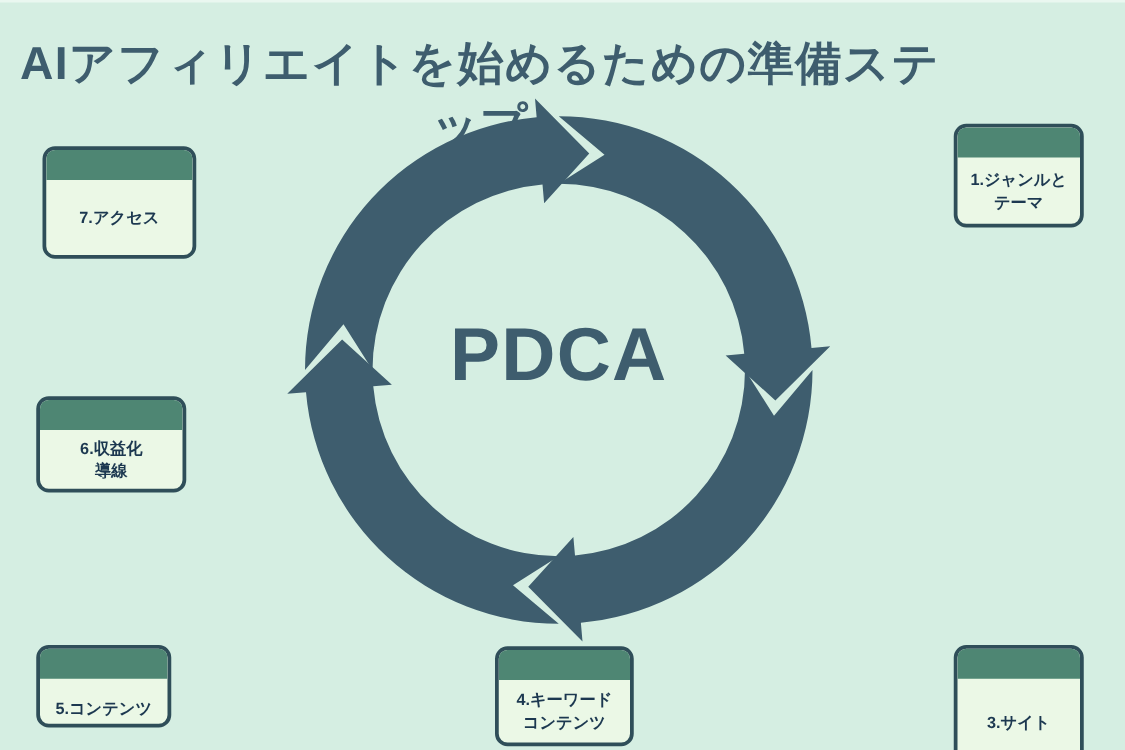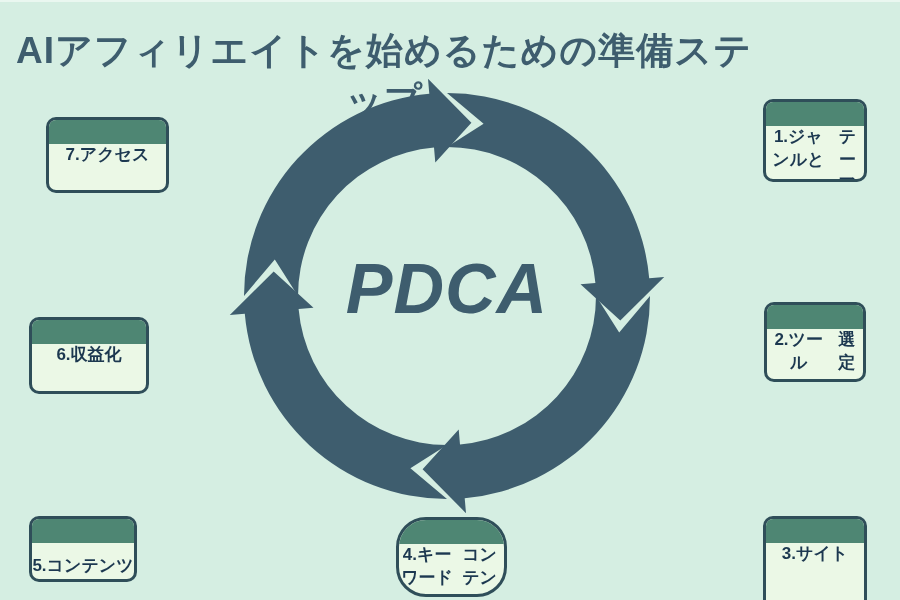--- a/index.html
+++ b/index.html
@@ -24,51 +24,50 @@
     font-size:37px;font-weight:700;letter-spacing:1px;
     color:var(--ink);
   }
   .cycle{
     position:absolute;left:222px;top:69px;width:450px;height:450px;
     color:var(--ink);
   }
   .pdca-label{
     position:absolute;left:222px;top:252px;width:450px;
     text-align:center;
-    font-size:70px;font-weight:700;line-height:1;letter-spacing:1px;
+    font-size:60px;font-weight:700;line-height:1;letter-spacing:1px;
     color:var(--ink);
-    font-style:italic;
   }
   .step{
     position:absolute;
     border:3px solid var(--box-border);
     border-radius:10px;
     background:var(--box-body);
     overflow:hidden;
     display:flex;flex-direction:column;
   }
   .step-header{
     height:24px;flex:0 0 24px;
     background:var(--box-header);
   }
   .step-body{
     flex:1;
-    display:flex;flex-direction:row;justify-content:center;
+    display:flex;flex-direction:column;justify-content:center;
     text-align:center;
-    font-size:17px;font-weight:700;line-height:1.35;
+    font-size:13px;font-weight:700;line-height:1.35;
     color:var(--box-text);
   }
   
   .pos-1{left:763px;top:97px; width:104px;height:83px;}
   .pos-2{left:764px;top:300px;width:102px;height:80px;}
   .pos-3{left:763px;top:514px;width:104px;height:100px;}
-  .pos-4{left:396px;top:515px;width:111px;height:80px;border-radius:30px;}
+  .pos-4{left:396px;top:515px;width:111px;height:80px;}
   .pos-5{left:29px; top:514px;width:108px;height:66px;gap:12px;}
   .pos-6{left:29px; top:315px;width:120px;height:77px;}
-  .pos-7{left:46px; top:115px;width:123px;height:76px;}
+  .pos-7{left:34px; top:115px;width:123px;height:90px;}
 </style>
 </head>
 <body>
 
 <div class="stage">
 
   <h1 class="title">AIアフィリエイトを始めるための準備ステップ</h1>
 
   <svg class="cycle" viewBox="0 0 450 450" aria-hidden="true">
     <g fill="currentColor">
@@ -82,27 +81,20 @@
   <div class="pdca-label">PDCA</div>
 
   <div class="step pos-1">
     <div class="step-header"></div>
     <div class="step-body">
       <div>1.ジャンルと</div>
       <div>テーマ</div>
     </div>
   </div>
 
-  <div class="step pos-2">
-    <div class="step-header"></div>
-    <div class="step-body">
-      <div>2.ツール</div>
-      <div>選定</div>
-    </div>
-  </div>
 
   <div class="step pos-3">
     <div class="step-header"></div>
     <div class="step-body">
       <div>3.サイト</div>
     </div>
   </div>
 
   <div class="step pos-4">
     <div class="step-header"></div>
@@ -116,20 +108,21 @@
     <div class="step-header"></div>
     <div class="step-body">
       <div>5.コンテンツ</div>
     </div>
   </div>
 
   <div class="step pos-6">
     <div class="step-header"></div>
     <div class="step-body">
       <div>6.収益化</div>
+      <div>導線</div>
     </div>
   </div>
 
   <div class="step pos-7">
     <div class="step-header"></div>
     <div class="step-body">
       <div>7.アクセス</div>
     </div>
   </div>
 

